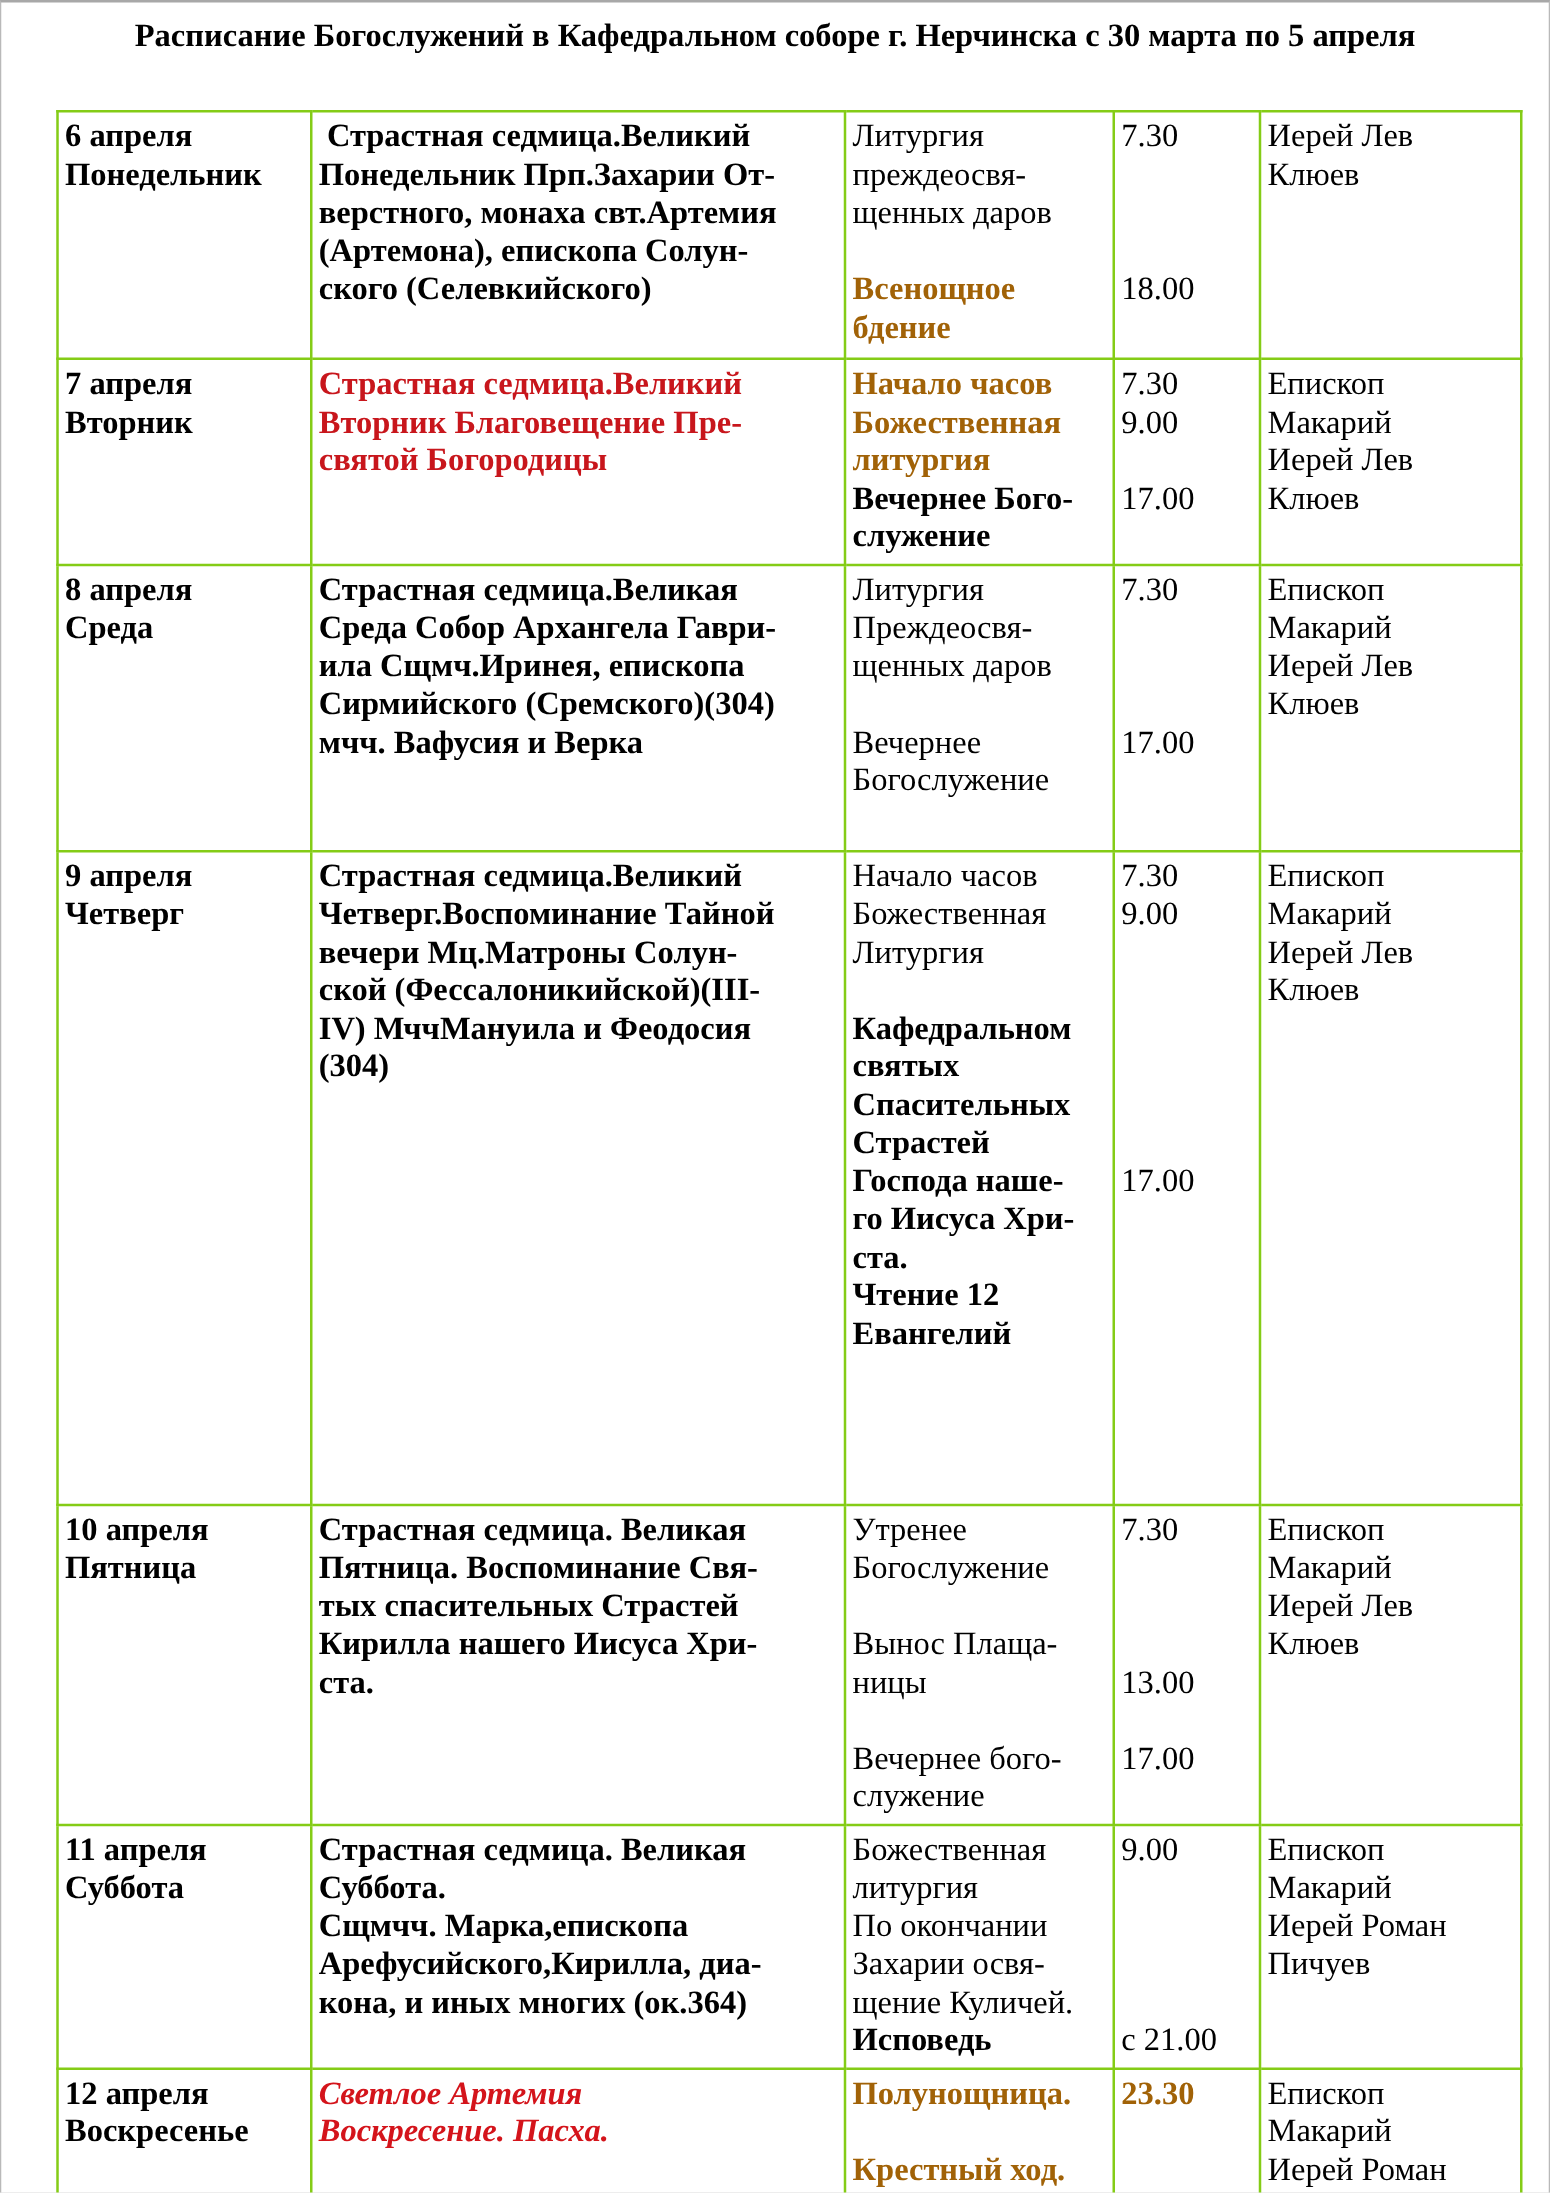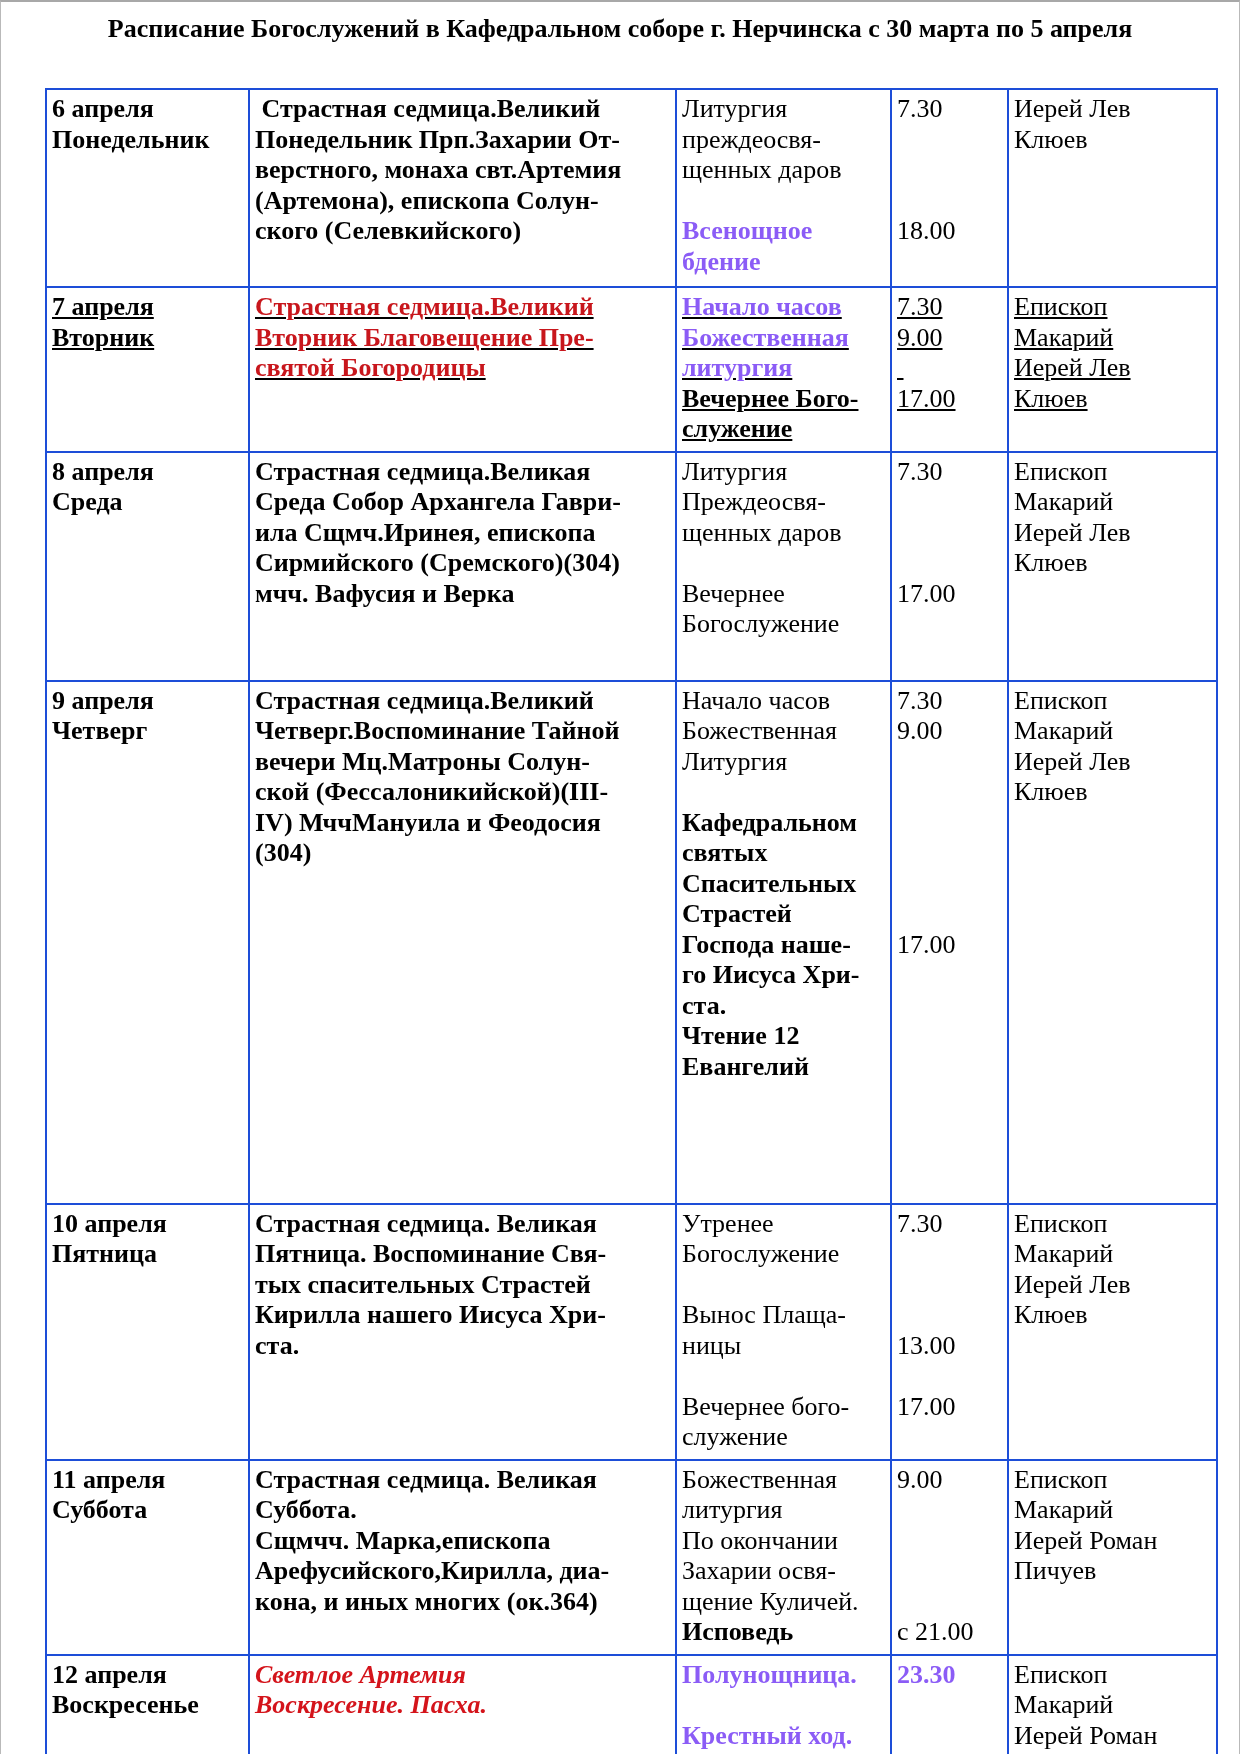--- a/index.html
+++ b/index.html
@@ -4,29 +4,29 @@
 <style>
   html, body { margin: 0; padding: 0; background: #ffffff; }
   body { width: 1240px; height: 1754px; position: relative; overflow: hidden;
          font-family: "Liberation Serif", "DejaVu Serif", serif; color: #000; }
   .page-border { position: absolute; left: 0; top: 0; width: 1238px; height: 1752px;
          border: 1px solid #b9b9b9; border-top: 2px solid #a8a8a8; }
   .title { position: absolute; left: 0; top: 14px; width: 1240px; text-align: center;
            font-weight: bold; font-size: 26px; line-height: 30px; }
   table.schedule { position: absolute; left: 45px; top: 88px; width: 1171px;
            border-collapse: collapse; table-layout: fixed; }
-  table.schedule td { border: 2px solid #1d4ed8; vertical-align: top;
+  table.schedule td { border: 2px solid #84cc16; vertical-align: top;
            padding: 4px 5px 6px 5px; font-size: 26px; line-height: 30.5px; }
   col.c-date { width: 203px; }
   col.c-feast { width: 427px; }
   col.c-service { width: 215px; }
   col.c-time { width: 117px; }
   col.c-clergy { width: 209px; }
   .b { font-weight: bold; }
-  .red { color: #8b5cf6; }
+  .red { color: #a16207; }
   .feast-red { color: #c8161c; font-weight: bold; }
   .pascha { color: #d4141b; font-weight: bold; font-style: italic; font-size: 36px; line-height: 43px; }
   .line { display: block; white-space: pre-wrap; }
   .gap { display: block; height: 30.5px; }
 </style>
 </head>
 <body>
 
 <div class="page-border"></div>
 
@@ -70,21 +70,21 @@
           <span class="line">&nbsp;</span>
           <span class="line">&nbsp;</span>
           <span class="line">&nbsp;</span>
           <span class="line">18.00</span>
         </td>
         <td>
           <span class="line">Иерей Лев</span>
           <span class="line">Клюев</span>
         </td>
       </tr>
-      <tr style="height: 127px; text-decoration: underline;">
+      <tr style="height: 127px;">
         <td class="b">
           <span class="line">7 апреля</span>
           <span class="line">Вторник</span>
         </td>
         <td class="feast-red">
           <span class="line">Страстная седмица.Великий</span>
           <span class="line">Вторник Благовещение Пре-</span>
           <span class="line">святой Богородицы</span>
         </td>
         <td>

